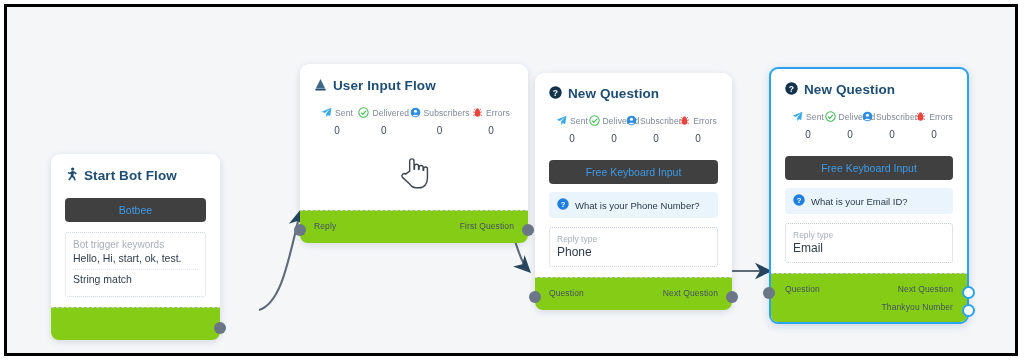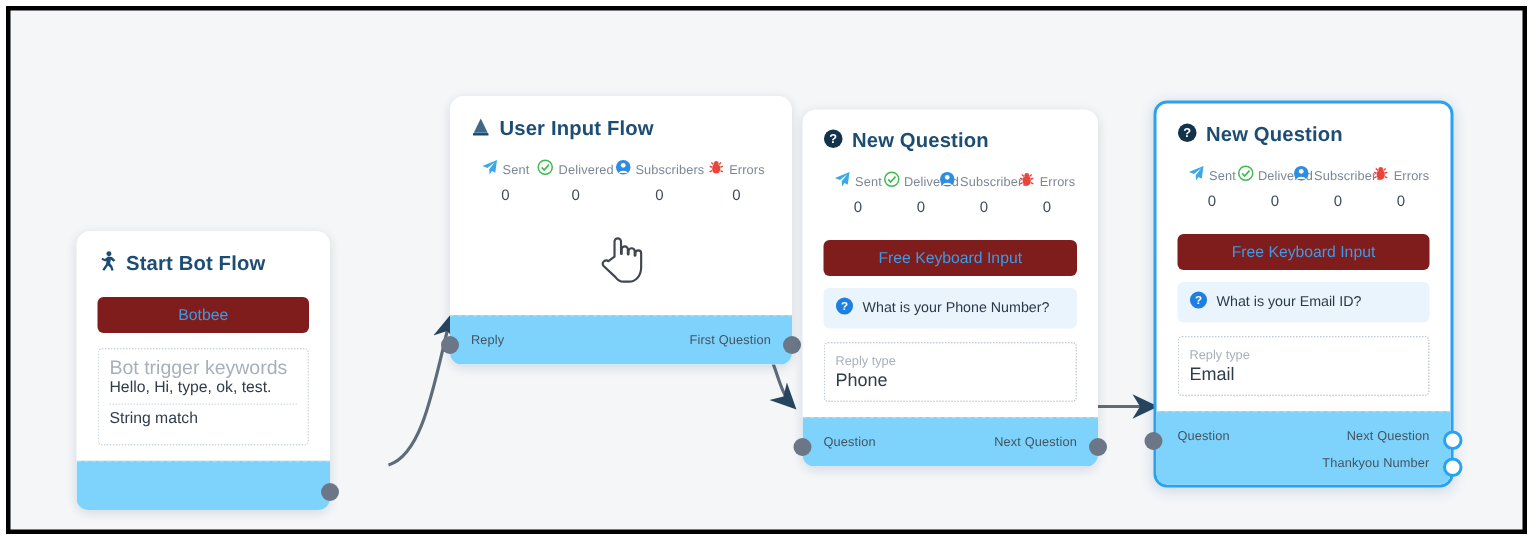--- a/index.html
+++ b/index.html
@@ -42,46 +42,46 @@
   }
   .node-title .ttxt{line-height:16px;}
 
   .stats{display:flex;justify-content:space-between;margin:10px 2px 16px 2px;}
   .stat{display:flex;flex-direction:column;align-items:center;gap:3px;min-width:42px;}
   .stat-head{display:flex;align-items:center;gap:3px;}
   .stat-label{font-size:8.5px;color:#7c8795;letter-spacing:.1px;}
   .stat-val{font-size:10px;color:#3d4b5c;}
 
   .pill{
-    background:#7f1d1d;color:#3c9ae8;
+    background:#404040;color:#3c9ae8;
     border-radius:4px;text-align:center;
     font-size:10.5px;padding:6px 0;margin-top:14px;
   }
   .qrow{
     background:#eaf4fd;border-radius:4px;
     display:flex;align-items:center;gap:6px;
     padding:6px 8px;margin-top:8px;
     font-size:9.5px;color:#2b3a4a;
   }
   .dotted{
     border:1px dotted #c3ccd6;border-radius:3px;
     padding:5px 7px 6px 7px;margin-top:9px;
   }
   .dotted .dl{font-size:8.5px;color:#a7b0ba;line-height:12px;}
   .dotted .dv{font-size:12px;color:#2f3c4b;line-height:15px;}
 
   .kv-group{border:1px dotted #cfd8e2;border-radius:3px;margin-top:10px;padding:4px 7px 6px 7px;}
   .kv{padding:2px 0 3px 0;}
   .kv + .kv{border-top:1px dotted #d9e1ea;}
-  .kv .k{font-size:13px;color:#a7b0ba;line-height:12px;}
+  .kv .k{font-size:10px;color:#a7b0ba;line-height:12px;}
   .kv .v{font-size:10.5px;color:#2f3c4b;line-height:15px;}
 
   .footer{
     border-top:1px dashed #c9d2dc;
-    background:#7dd3fc;
+    background:#84cc16;
     border-radius:0 0 8px 8px;
     position:relative;
     padding:6px 14px 6px 14px;
     min-height:20px;
   }
   .footer.rounded-sel{border-radius:0 0 7px 7px;}
   .frow{display:flex;justify-content:space-between;align-items:center;height:18px;}
   .fport{font-size:8.5px;color:#45535f;letter-spacing:.1px;}
 
   .cursor-area{display:flex;justify-content:center;align-items:center;height:48px;margin-top:4px;}
@@ -122,21 +122,21 @@
           </svg>
         </span>
         <span class="ttxt">Start Bot Flow</span>
       </div>
 
       <div class="pill">Botbee</div>
 
       <div class="kv-group">
         <div class="kv">
           <div class="k">Bot trigger keywords</div>
-          <div class="v">Hello, Hi, type, ok, test.</div>
+          <div class="v">Hello, Hi, start, ok, test.</div>
         </div>
         <div class="kv">
           <div class="v">String match</div>
         </div>
       </div>
     </div>
 
     <div class="footer">
       <div class="port-dot" style="right:-6px;top:14px;"></div>
     </div>

